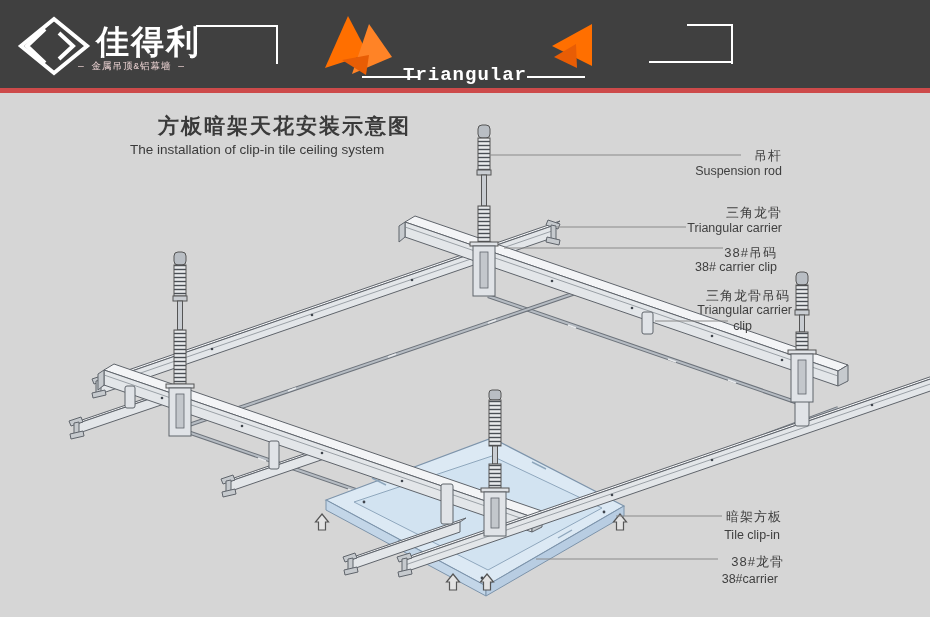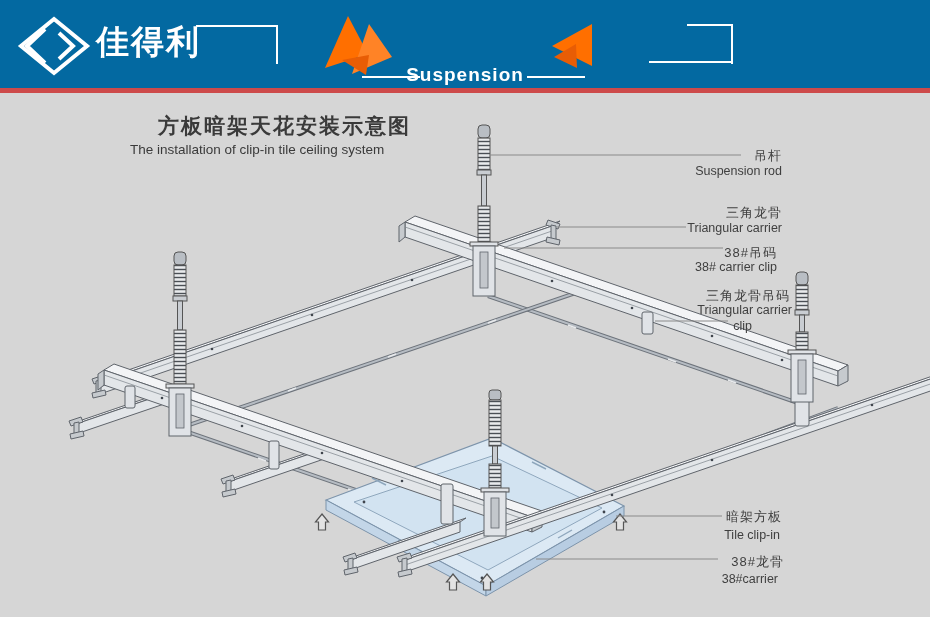--- a/index.html
+++ b/index.html
@@ -1,19 +1,19 @@
 <!DOCTYPE html>
 <html><head>
 <meta charset="utf-8">
 <style>
   html,body{margin:0;padding:0;background:#9a9a9a;}
   .page{position:relative;width:930px;height:617px;background:#d6d6d6;overflow:hidden;
         font-family:"Liberation Sans","DejaVu Sans",sans-serif;}
   
-  .banner{position:absolute;left:0;top:0;width:930px;height:93px;background:#0369a1;}
+  .banner{position:absolute;left:0;top:0;width:930px;height:93px;background:#404040;font-family:Liberation Mono, monospace;}
   .banner-strip{position:absolute;left:0;bottom:0;width:100%;height:5px;background:#cd4a4a;}
   .logo-mark{position:absolute;left:14px;top:15px;}
   .logo-name{position:absolute;left:96px;top:20px;font-size:33px;font-weight:bold;color:#fff;letter-spacing:2px;}
   .logo-tagline{position:absolute;left:78px;top:60px;width:190px;font-size:9.5px;color:#f3d9d9;letter-spacing:1px;}
   .bracket-left{position:absolute;left:196px;top:25px;width:80px;height:37px;
                 border-top:2px solid #fff;border-right:2px solid #fff;}
   .bracket-right-a{position:absolute;left:687px;top:24px;width:44px;height:38px;
                 border-top:2px solid #fff;border-right:2px solid #fff;}
   .bracket-right-b{position:absolute;left:649px;top:61px;width:82px;height:0;border-top:2px solid #fff;}
   .banner-deco{position:absolute;left:318px;top:12px;}
@@ -54,31 +54,32 @@
 
 <div class="page">
 
   <div class="banner">
     <svg class="logo-mark" width="80" height="62" viewBox="0 0 80 62">
       <path d="M40 4 L73 31 L40 58 L7 31 Z" fill="none" stroke="#fff" stroke-width="4"></path>
       <path d="M31 14 L13 31 L31 48" fill="none" stroke="#fff" stroke-width="4"></path>
       <path d="M45 18 L59 31 L45 44" fill="none" stroke="#fff" stroke-width="4"></path>
     </svg>
     <div class="logo-name">佳得利</div>
+    <div class="logo-tagline">— 金属吊顶&amp;铝幕墙 —</div>
     <div class="bracket-left"></div>
     <svg class="banner-deco" width="290" height="78" viewBox="0 0 290 78">
       <polygon points="7,56 30,4 50,42" fill="#ff6f00"></polygon>
       <polygon points="34,62 51,12 74,45" fill="#ff8326"></polygon>
       <polygon points="24,48 48,63 51,43" fill="#e85d05"></polygon>
       <polygon points="274,12 234,34 274,54" fill="#ff6f00"></polygon>
       <polygon points="258,32 236,45 259,56" fill="#e85d05"></polygon>
       <line x1="44" y1="65" x2="102" y2="65" stroke="#fff" stroke-width="2"></line>
       <line x1="209" y1="65" x2="267" y2="65" stroke="#fff" stroke-width="2"></line>
     </svg>
-    <div class="banner-sub">Suspension</div>
+    <div class="banner-sub">Triangular</div>
     <div class="bracket-right-a"></div>
     <div class="bracket-right-b"></div>
     <div class="banner-strip"></div>
   </div>
 
   <div class="stage">
   <svg width="930" height="524" viewBox="0 93 930 524">
     <defs>
       <pattern id="th" patternUnits="userSpaceOnUse" width="12" height="4">
         <rect width="12" height="4" fill="#e8eaec"></rect>

